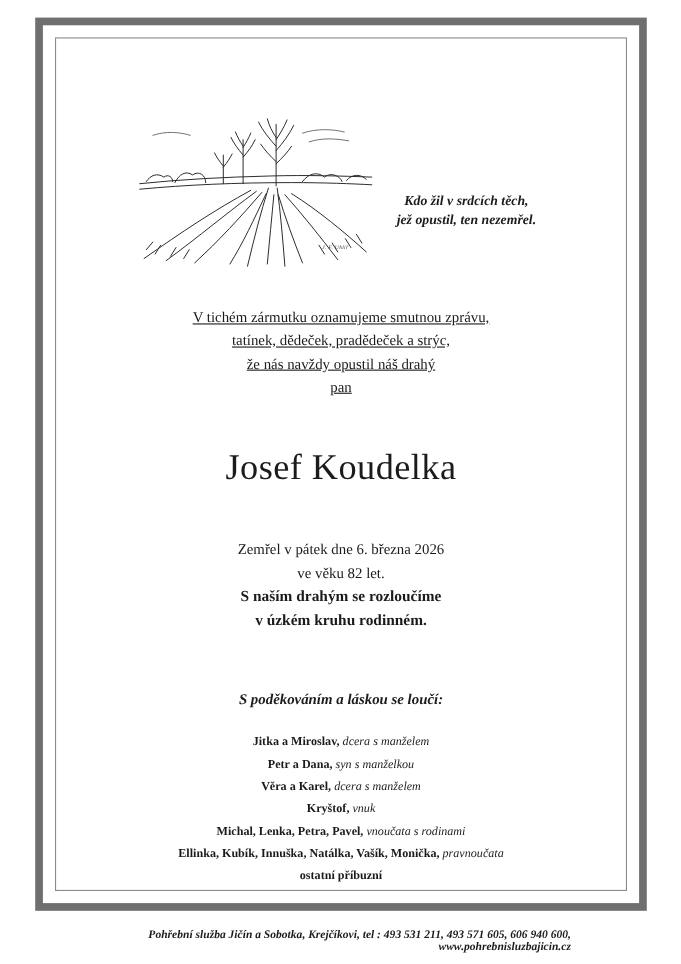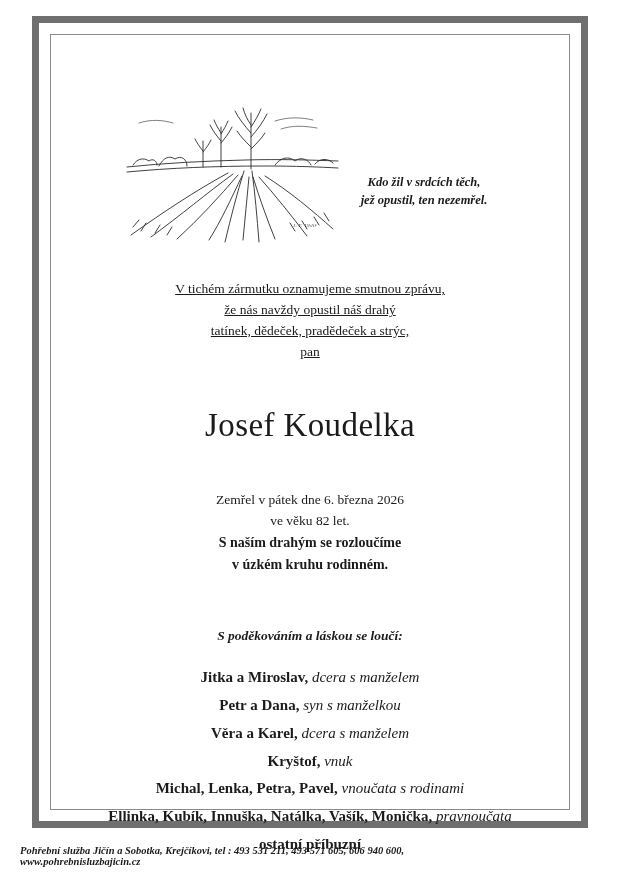--- a/index.html
+++ b/index.html
@@ -120,34 +120,34 @@
 
   .thanks {
     margin-top: 52px;
     font-size: 13.5px;
     font-weight: bold;
     font-style: italic;
   }
 
   .family {
     margin-top: 20px;
-    font-size: 15px;
+    font-size: 11px;
     line-height: 1.85;
   }
   .family .row { white-space: nowrap; }
   .family b { font-weight: bold; }
   .family i { font-style: italic; font-weight: normal; }
 
   
   .footer {
     position: absolute;
     left: 0;
     right: 0;
     top: 845px;
-    text-align: left;
+    text-align: right;
     font-size: 10.5px;
     font-style: italic;
     font-weight: bold;
     color: #1b1b1b;
     margin-left: 20px;
   }
 </style>
 </head>
 <body>
 
@@ -216,22 +216,22 @@
         </div>
 
         <div class="motto">
           <div>Kdo žil v srdcích těch,</div>
           <div>jež opustil, ten nezemřel.</div>
         </div>
       </div>
 
       <div class="announce">
         <div>V tichém zármutku oznamujeme smutnou zprávu,</div>
+        <div>tatínek, dědeček, pradědeček a strýc,</div>
         <div>že nás navždy opustil náš drahý</div>
-        <div>tatínek, dědeček, pradědeček a strýc,</div>
         <div>pan</div>
       </div>
 
       <div class="name">Josef Koudelka</div>
 
       <div class="died">
         <div>Zemřel v pátek dne 6. března 2026</div>
         <div>ve věku 82 let.</div>
       </div>
 

